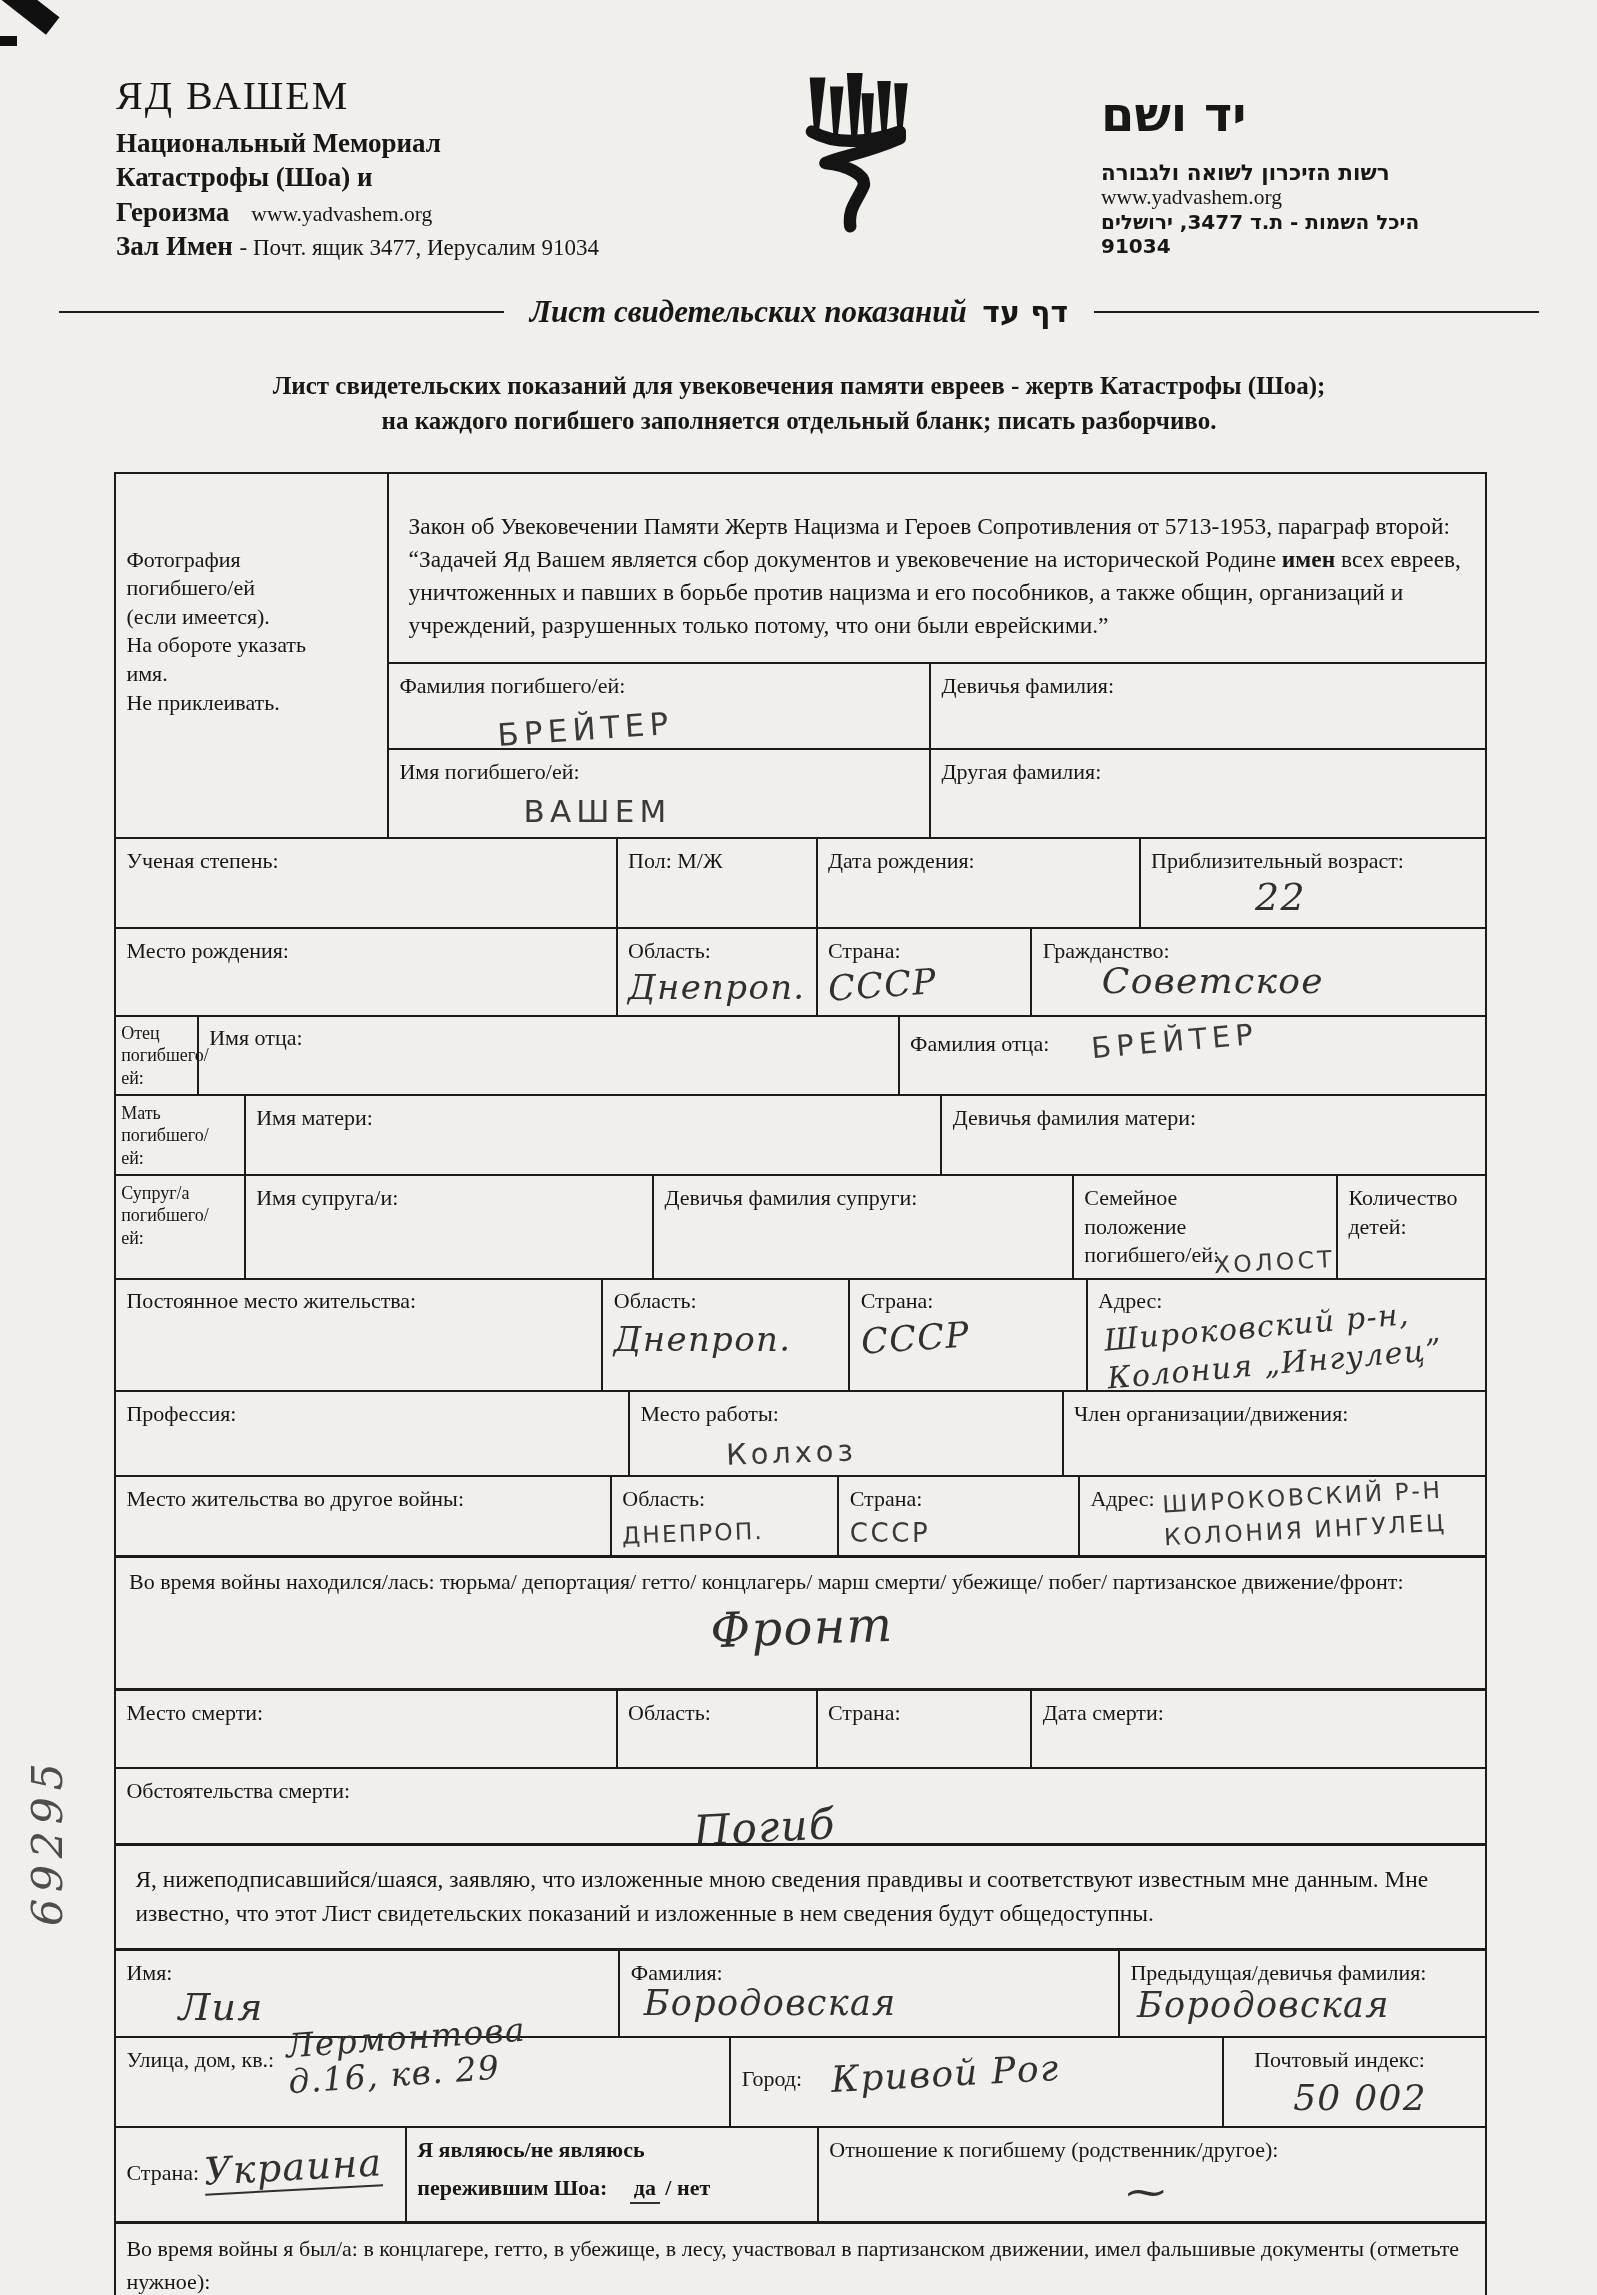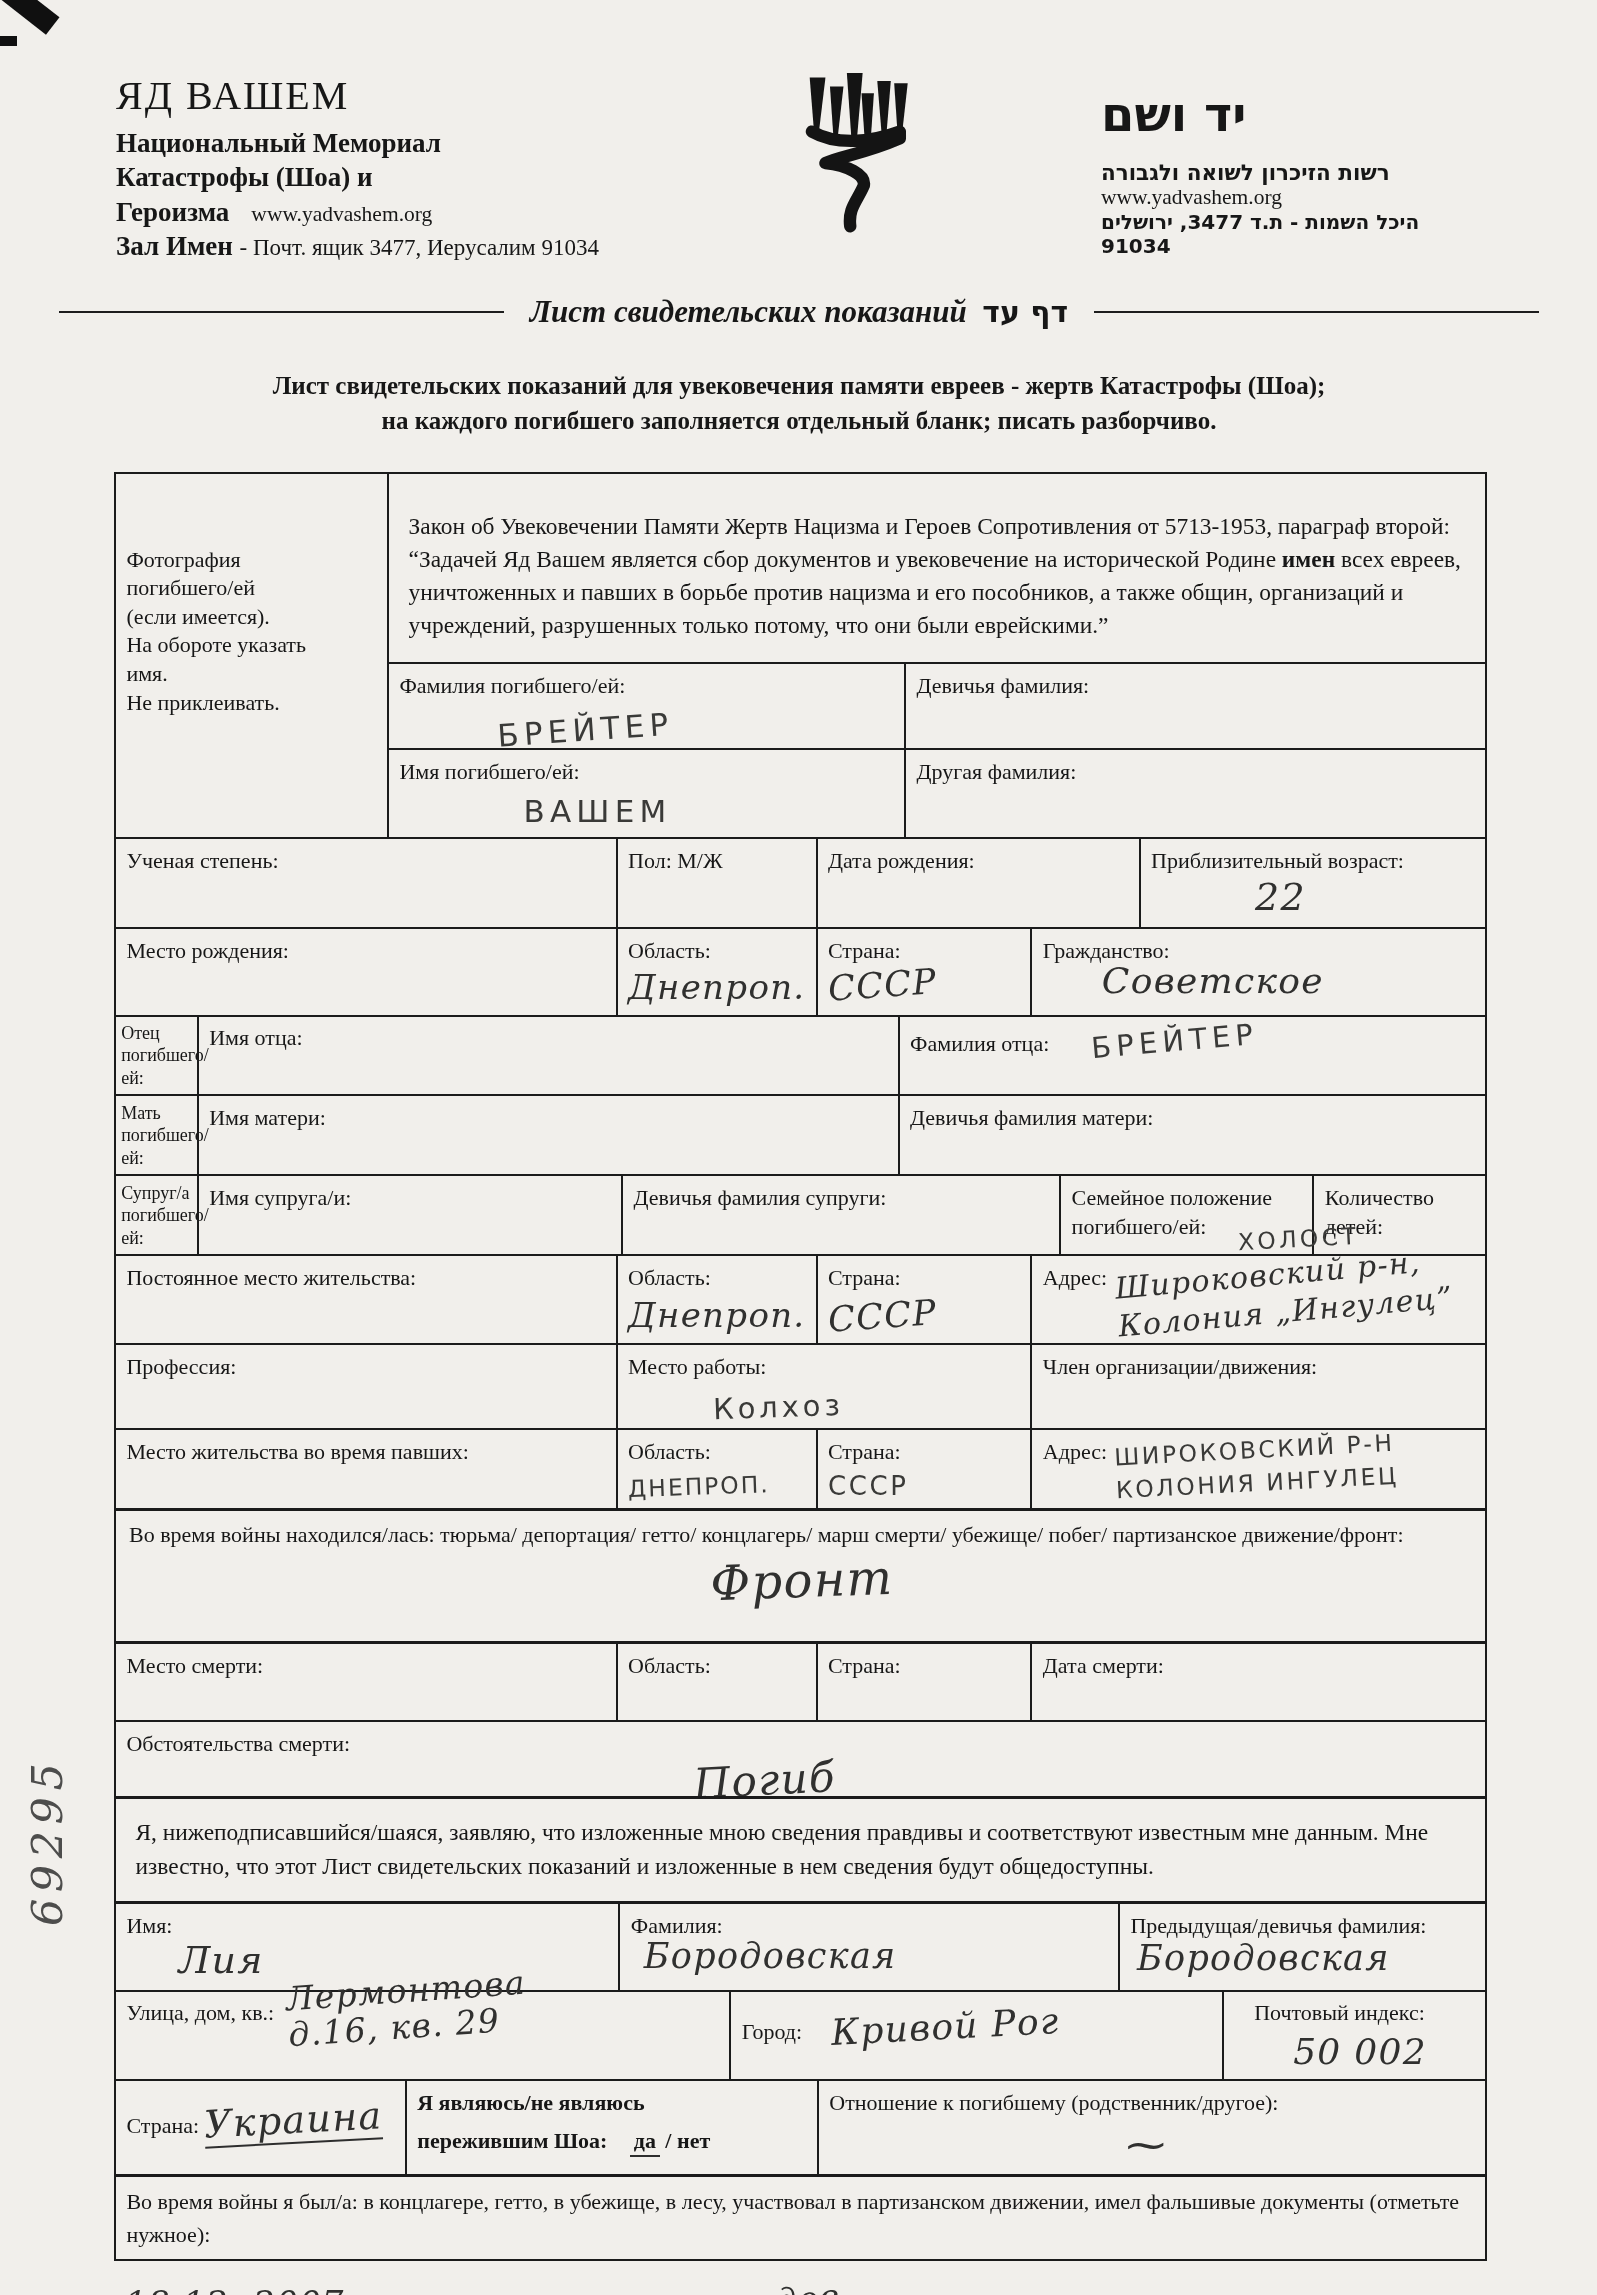--- a/index.html
+++ b/index.html
@@ -61,21 +61,21 @@
   .law-bold { font-weight:bold; }
 
   
   .hw { font-family:"DejaVu Serif", serif; font-style:italic; color:#30302f;
     letter-spacing:1.3px; }
   .hwp { font-family:"DejaVu Sans", sans-serif; color:#3a3a38; letter-spacing:5.2px; }
 
   .uline { border-bottom:2px solid #2e2e2e; }
 
   
-  .mh-118 { min-height:77px; }
+  .mh-118 { min-height:77px;gap:47px; }
   .mh-105 { min-height:68px; }
   .mh-122 { min-height:79px; }
   .mh-110 { min-height:72px;justify-content:space-between; }
   .mh-205 { min-height:133px; }
   .mh-135 { min-height:88px; }
 
   .decl { padding:17px 19.5px; font-size:23.4px; line-height:1.45; }
 
   .footer-line { display:flex; align-items:flex-end; margin:22px 111px 0 116px; font-size:25px; }
   .fgroup { display:flex; align-items:flex-end; }
@@ -288,21 +288,21 @@
       <span class="lbl">Место работы:</span>
       <div class="hwp" style="font-size:29px; letter-spacing:3.9px; margin:5.2px 0 0 85px; transform:rotate(-2deg);">Колхоз</div>
     </div>
     <div class="c" style="width:33.2%;">
       <span class="lbl">Член организации/движения:</span>
     </div>
   </div>
 
   <div class="row mh-118">
     <div class="c" style="width:36.5%;">
-      <span class="lbl">Место жительства во время павших:</span>
+      <span class="lbl">Место жительства во другое войны:</span>
     </div>
     <div class="c" style="width:14.6%; overflow:visible;">
       <span class="lbl">Область:</span>
       <div class="hwp" style="font-size:23.4px; letter-spacing:2px; margin-top:5.2px; white-space:nowrap; transform:rotate(-2deg);">ДНЕПРОП.</div>
     </div>
     <div class="c" style="width:15.7%;">
       <span class="lbl">Страна:</span>
       <div class="hwp" style="font-size:26px; letter-spacing:2.6px; margin-top:3.9px;">СССР</div>
     </div>
     <div class="c" style="width:33.2%; overflow:visible; z-index:2;">

